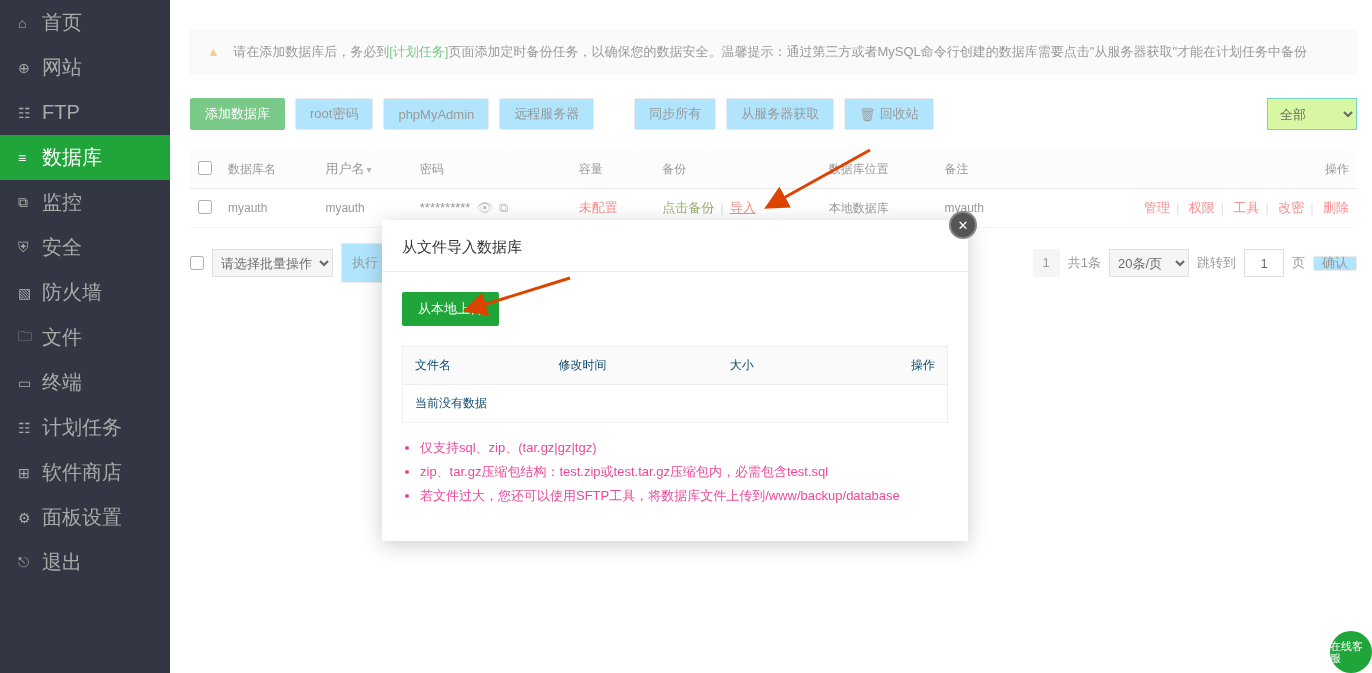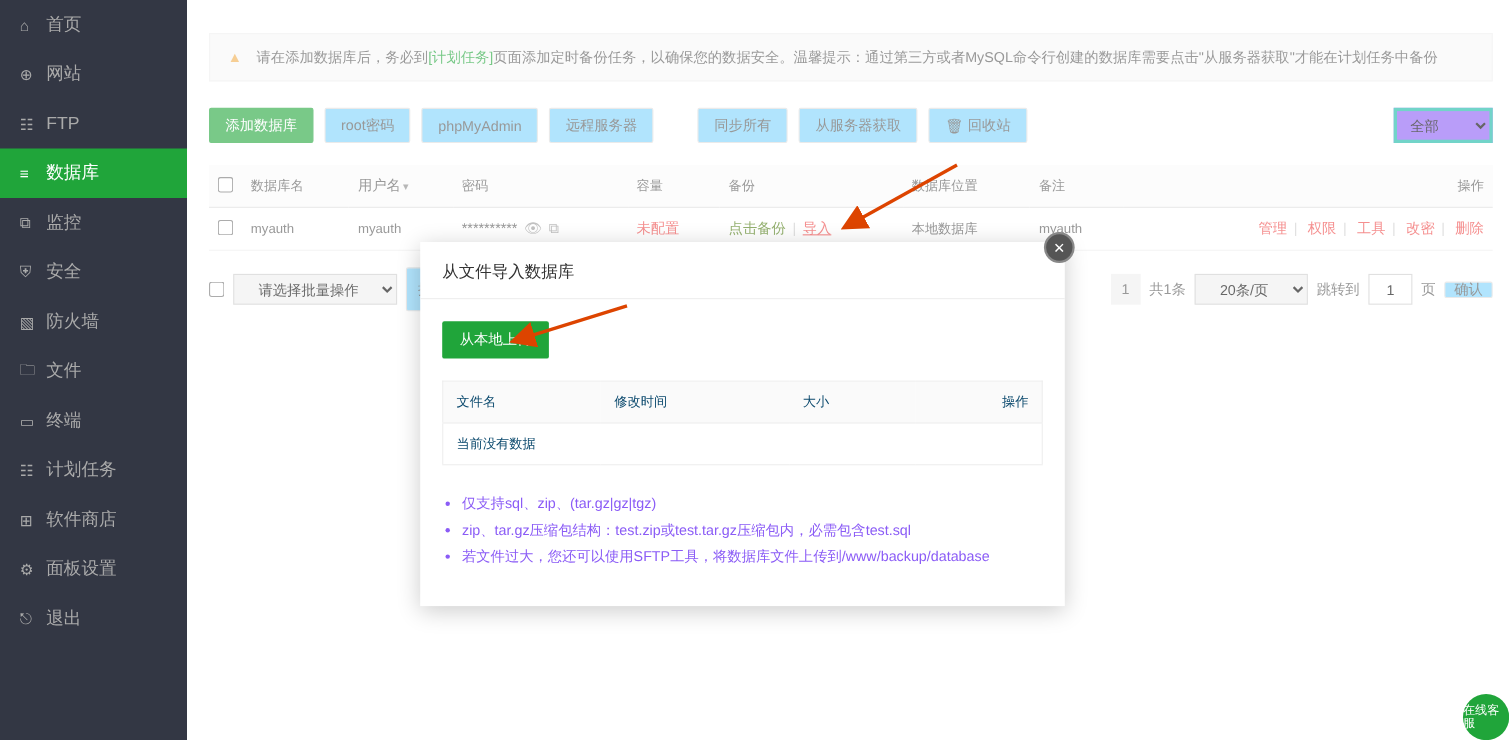--- a/index.html
+++ b/index.html
@@ -1,56 +1,56 @@
 <!DOCTYPE html>
 <html><head>
   <meta charset="utf-8">
   <style>
     * { margin: 0; padding: 0; box-sizing: border-box; font-family: -apple-system, "Microsoft YaHei", sans-serif; font-size: 13px; }
     body { width: 1372px; height: 673px; background: #f5f5f5; overflow: hidden; position: relative; }
     .sidebar { position: absolute; left: 0; top: 0; width: 170px; height: 100%; background: #333744; color: #9aa; }
     .sidebar-item { display: flex; align-items: center; height: 45px; padding-left: 18px; cursor: pointer; color: #aaa; }
     .sidebar-item.active { background: #20a53a; color: #fff; }
     .sidebar-item .icon { width: 24px; font-size: 14px; color: inherit; }
-    .sidebar-item span.label { font-size: 16px; }
+    .sidebar-item span.label { font-size: 20px; }
     .main { position: absolute; left: 170px; top: 0; right: 0; bottom: 0; padding: 30px 15px 0 20px; background: #fff; }
     .notice { border: 1px solid #eee; background: #f7f7f7; padding: 12px 16px; font-size: 12px; color: #555; margin-bottom: 20px; }
     .notice .warn-icon { color: #f0ad4e; margin-right: 10px; }
     .notice .link { color: #20a53a; }
     .toolbar { display: flex; align-items: center; gap: 10px; margin-bottom: 20px; margin-top: 24px; }
     .btn { display: inline-flex; align-items: center; justify-content: center; height: 32px; padding: 0 14px; border: 1px solid #ddd; background: #7dd3fc; color: #555; border-radius: 2px; cursor: pointer; }
     .btn.primary { background: #20a53a; border-color: #20a53a; color: #fff; }
     .toolbar .spacer { flex: 1; }
-    .sel { height: 32px; border: 3px solid #14b8a6; background: #8b5cf6; padding: 0 8px; min-width: 90px; }
+    .sel { height: 32px; border: 1px solid #14b8a6; background: #bef264; padding: 0 8px; min-width: 90px; }
     .search-wrap { position: relative; }
     .search-input { height: 32px; width: 210px; border: 1px solid #ccc; padding: 0 30px 0 8px; }
     .search-icon { position: absolute; right: 8px; top: 8px; color: #888; }
     table.data { width: 100%; border-collapse: collapse; }
     table.data th, table.data td { text-align: left; padding: 10px 8px; border-bottom: 1px solid #eee; color: #555; font-weight: normal; font-size: 12px; }
     table.data th { border-bottom: 1px solid #ddd; background: #fafafa; }
     .chev { font-size: 10px; color: #888; margin-left: 2px; }
     .lnk-green { color: #ef4444; cursor: pointer; }
     .lnk-orange { color: #4d7c0f; cursor: pointer; }
     .sep { color: #ccc; margin: 0 6px; }
     .last-col { text-align: right !important; white-space: nowrap; }
     .pager { display: flex; align-items: center; gap: 8px; margin-top: 15px; font-size: 12px; color: #555; }
-    .batch-sel { height: 28px; border: 1px solid #ccc; padding: 0 18px; min-width: 110px; }
+    .batch-sel { height: 28px; border: 1px solid #ccc; padding: 0 4px; min-width: 110px; }
     .pager .spacer { flex: 1; }
     .pager .pgbtn { display: inline-block; height: 28px; line-height: 28px; padding: 0 10px; background: #eee; }
     .pager .num { height: 28px; width: 40px; border: 1px solid #ccc; text-align: center; }
     .dim { position: absolute; left: 170px; top: 0; right: 0; bottom: 0; background: rgba(255,255,255,0.4); }
     .modal { position: absolute; left: 382px; top: 220px; width: 586px; background: #fff; box-shadow: 0 4px 20px rgba(0,0,0,.2); }
     .modal-header { padding: 18px 20px 14px; font-size: 15px; color: #333; border-bottom: 1px solid #eee; }
     .modal-close { position: absolute; right: -9px; top: -9px; width: 28px; height: 28px; border-radius: 50%; background: #555; color: #fff; display: flex; align-items: center; justify-content: center; cursor: pointer; font-size: 16px; border: 2px solid #888;}
     .modal-body { padding: 20px 20px 30px; }
     .upload-btn { display: inline-block; background: #20a53a; color: #fff; padding: 8px 16px; border-radius: 2px; cursor: pointer; }
     .modal-table { width: 100%; border: 1px solid #eee; border-collapse: collapse; margin-top: 20px; }
     .modal-table th, .modal-table td { padding: 10px 12px; border-bottom: 1px solid #eee; color: #0c4a6e; text-align: left; font-weight: normal; font-size: 12px; }
     .modal-table th { background: #fafafa; }
-    .tips { margin-top: 26px; padding-left: 18px; color: #8b5cf6; font-size: 12px; }
+    .tips { margin-top: 16px; padding-left: 18px; color: #ec4899; font-size: 12px; }
     .tips li { margin-bottom: 6px; list-style: disc; }
     .arrow { position: absolute; pointer-events: none; }
     .arrow svg { overflow: visible; }
     .floating-btn { position: absolute; right: 0; bottom: 0; width: 42px; height: 42px; border-radius: 50%; background: #20a53a; color: #fff; display: flex; align-items: center; justify-content: center; font-size: 11px; flex-direction: column; line-height: 1.1; }
     .eye-copy { color: #999; margin-left: 6px; cursor: pointer; }
     input[type=checkbox]{ width:14px; height:14px; }
   </style>
 </head>
 <body>
 

